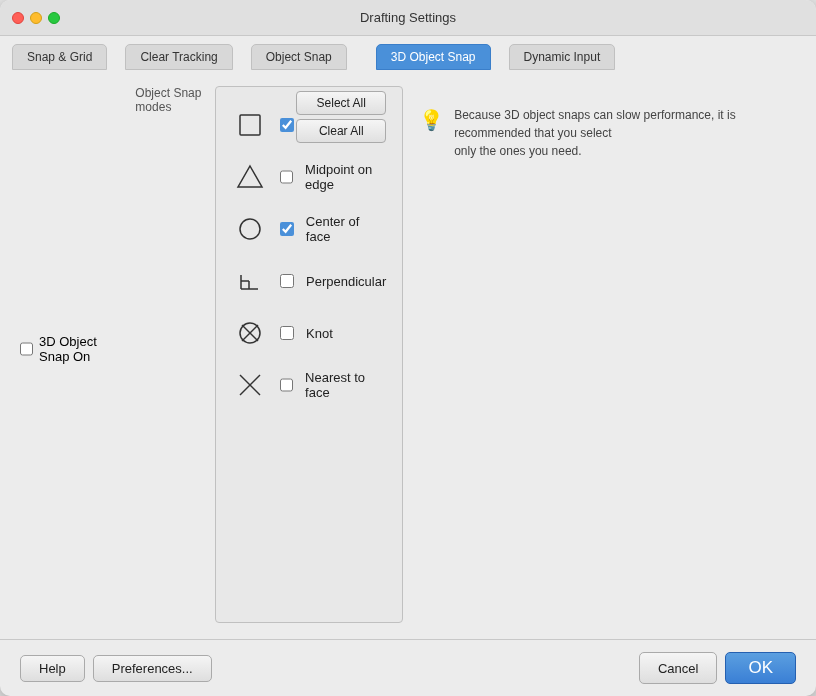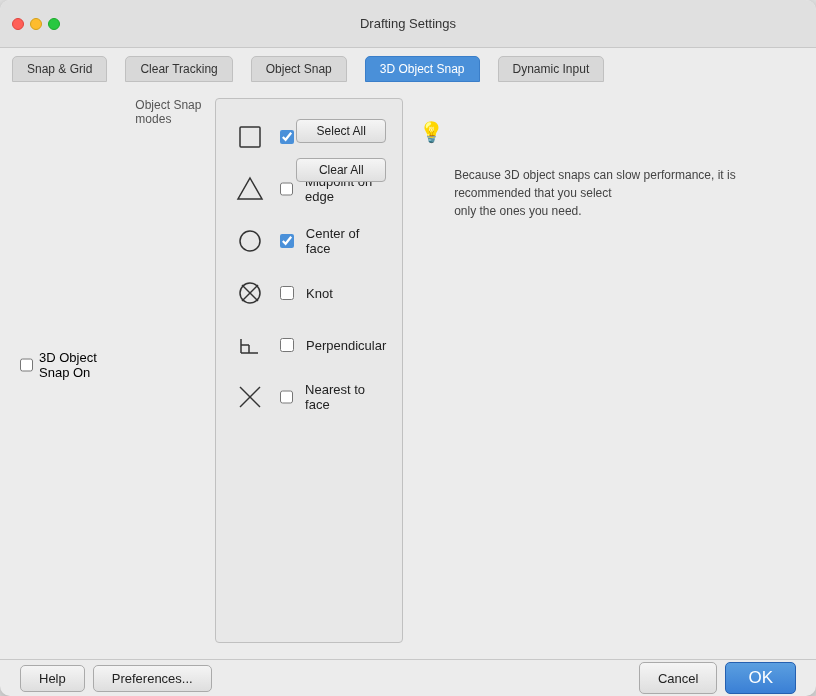--- a/index.html
+++ b/index.html
@@ -18,21 +18,21 @@
       height: 696px;
       background: #ececec;
       border-radius: 10px;
       box-shadow: 0 4px 20px rgba(0,0,0,0.4);
       display: flex;
       flex-direction: column;
       overflow: hidden;
       position: relative;
     }
     .title-bar {
-      height: 48px;
+      height: 36px;
       background: #e0e0e0;
       display: flex;
       align-items: center;
       justify-content: center;
       position: relative;
       border-bottom: 1px solid #c8c8c8;
       border-radius: 10px 10px 0 0;
     }
     .traffic-lights {
       position: absolute;
@@ -68,20 +68,21 @@
       border-radius: 5px 5px 0 0;
       background: #d8d8d8;
       color: #333;
       cursor: pointer;
       white-space: nowrap;
     }
     .tab.active {
       background: #4a90d9;
       color: white;
       border-color: #3a7ec9;
+      margin-left: 11px;
     }
     .content {
       flex: 1;
       padding: 16px 20px;
       display: flex;
       flex-direction: row;
     }
     .snap-on-row {
       display: flex;
       align-items: center;
@@ -125,24 +126,24 @@
       width: 28px;
       height: 28px;
     }
     .snap-label {
       font-size: 13px;
       color: #222;
     }
     .side-buttons {
       position: absolute;
       right: 16px;
-      top: 20px;
+      top: 4px;
       display: flex;
       flex-direction: column;
-      gap: 15px;
+      gap: 4px;
     }
     .side-btn {
       padding: 4px 16px;
       font-size: 12px;
       border: 1px solid #aaa;
       border-radius: 4px;
       background: linear-gradient(to bottom, #f5f5f5, #e0e0e0);
       cursor: pointer;
       color: #222;
       min-width: 90px;
@@ -157,27 +158,26 @@
     }
     .bulb-icon {
       font-size: 20px;
       flex-shrink: 0;
       margin-top: 2px;
     }
     .info-text {
       font-size: 12px;
       color: #444;
       line-height: 1.5;
-      margin-top: 48px;
     }
     .footer {
       display: flex;
       justify-content: space-between;
       align-items: center;
-      padding: 2px 20px;
+      padding: 12px 20px;
       border-top: 1px solid #c8c8c8;
       gap: 31px;
     }
     .footer-left {
       display: flex;
       gap: 8px;
     }
     .footer-right {
       display: flex;
       gap: 8px;
@@ -267,45 +267,45 @@
               <circle cx="14" cy="14" r="10"></circle>
             </svg>
           </div>
           <input type="checkbox" id="center-face" checked="" style="">
           <label for="center-face" class="snap-label">Center of face</label>
         </div>
 
         <div class="snap-row">
           <div class="snap-icon">
             <svg viewBox="0 0 28 28" fill="none" stroke="#333" stroke-width="1.5">
-              <circle cx="14" cy="14" r="10"></circle>
-              <line x1="6" y1="6" x2="22" y2="22"></line>
-              <line x1="22" y1="6" x2="6" y2="22"></line>
-            </svg>
-          </div>
-          <input type="checkbox" id="knot" style="">
-          <label for="knot" class="snap-label">Knot</label>
-        </div>
-
-        <div class="snap-row">
-          <div class="snap-icon">
-            <svg viewBox="0 0 28 28" fill="none" stroke="#333" stroke-width="1.5">
               <line x1="5" y1="22" x2="5" y2="8"></line>
               <line x1="5" y1="22" x2="22" y2="22"></line>
               <line x1="5" y1="14" x2="13" y2="14"></line>
               <line x1="13" y1="14" x2="13" y2="22"></line>
             </svg>
           </div>
           <input type="checkbox" id="perpendicular" style="">
           <label for="perpendicular" class="snap-label">Perpendicular</label>
         </div>
 
         <div class="snap-row">
           <div class="snap-icon">
             <svg viewBox="0 0 28 28" fill="none" stroke="#333" stroke-width="1.5">
+              <circle cx="14" cy="14" r="10"></circle>
+              <line x1="6" y1="6" x2="22" y2="22"></line>
+              <line x1="22" y1="6" x2="6" y2="22"></line>
+            </svg>
+          </div>
+          <input type="checkbox" id="knot" style="">
+          <label for="knot" class="snap-label">Knot</label>
+        </div>
+
+        <div class="snap-row">
+          <div class="snap-icon">
+            <svg viewBox="0 0 28 28" fill="none" stroke="#333" stroke-width="1.5">
               <line x1="4" y1="4" x2="24" y2="24"></line>
               <line x1="4" y1="24" x2="24" y2="4"></line>
             </svg>
           </div>
           <input type="checkbox" id="nearest-face" style="">
           <label for="nearest-face" class="snap-label">Nearest to face</label>
         </div>
 
       </div>
 

